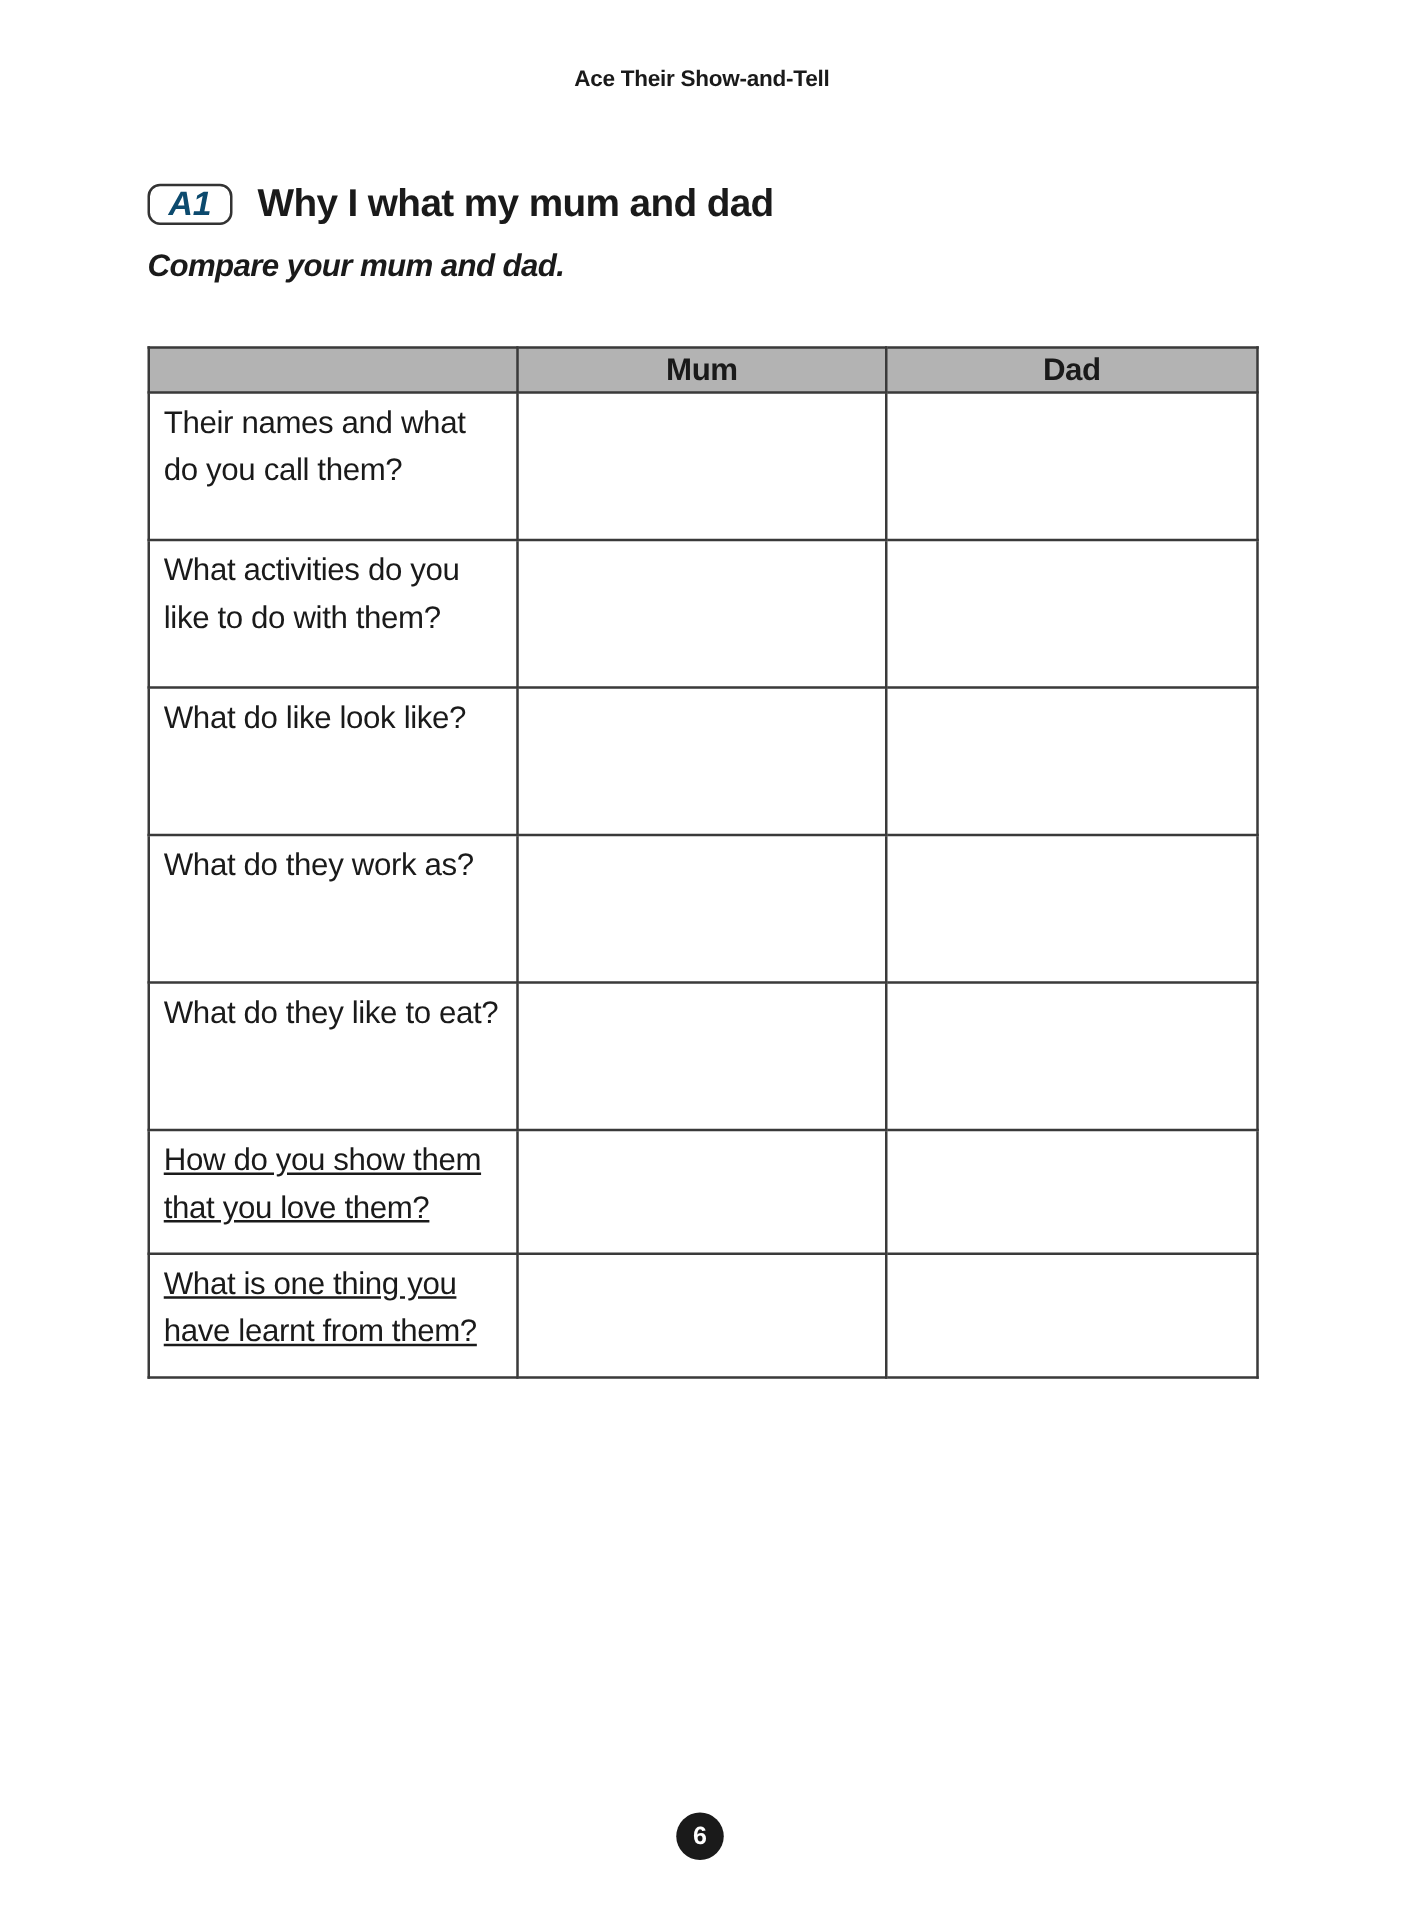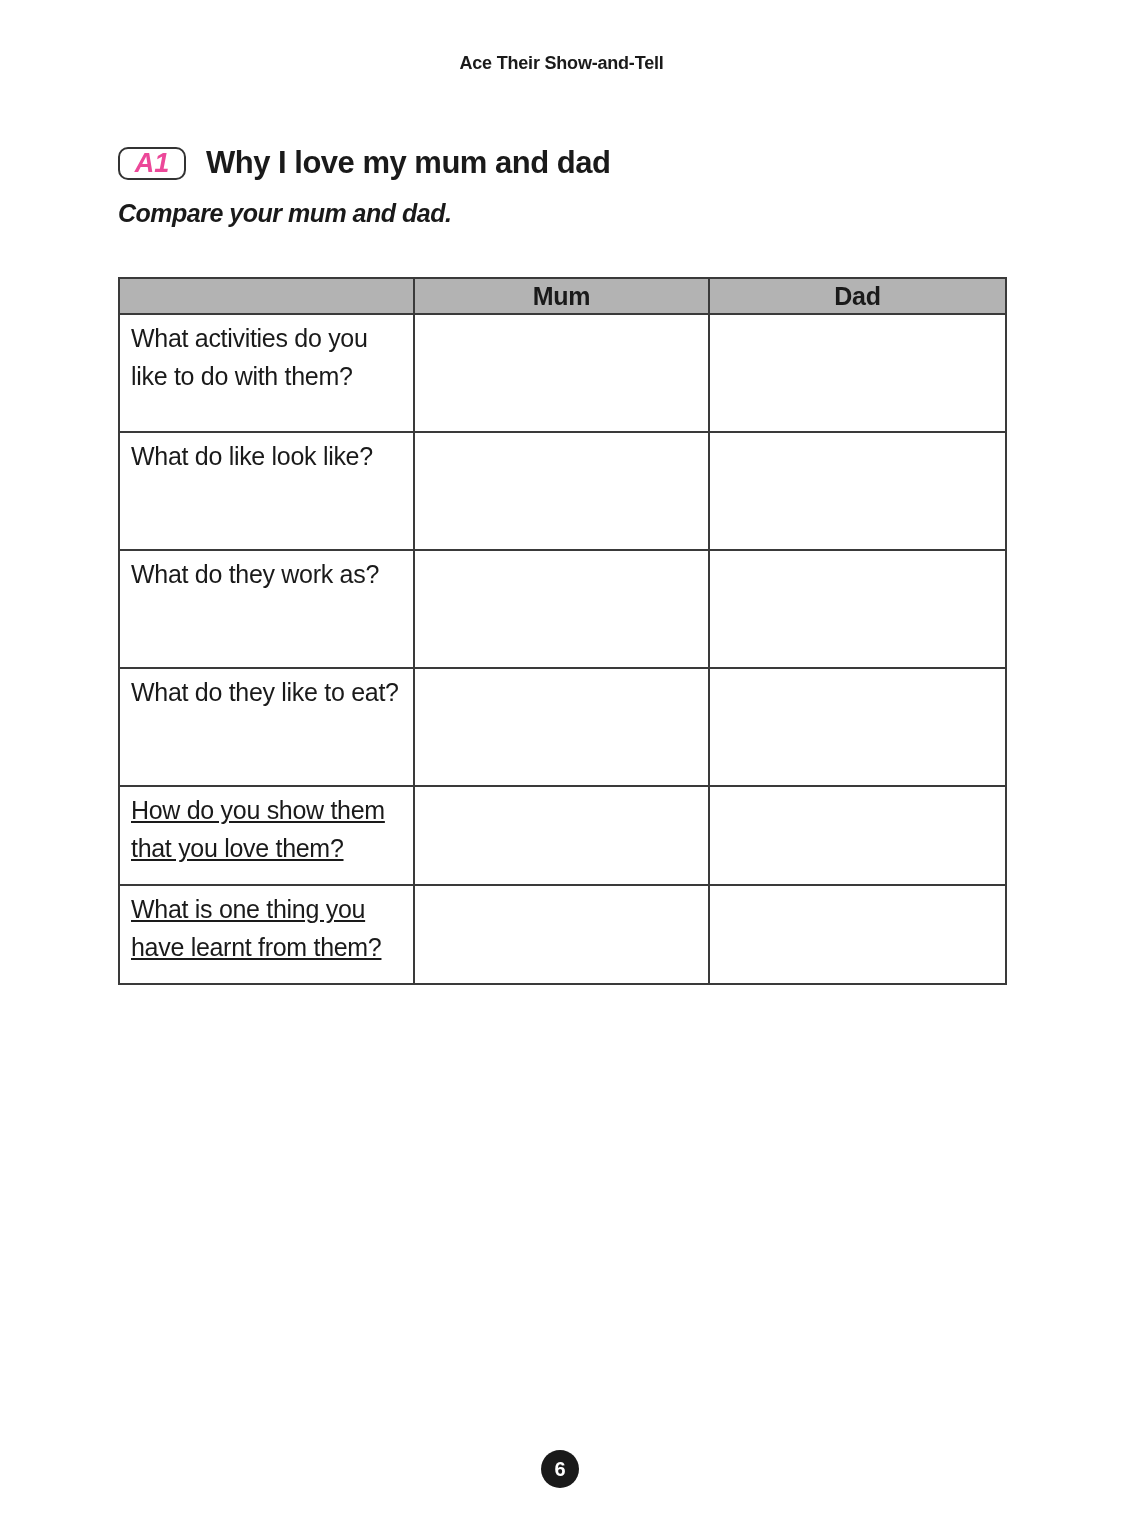--- a/index.html
+++ b/index.html
@@ -11,21 +11,21 @@
       position: absolute; top: 53px; left: 0; width: 1123px; text-align: center;
       font-size: 18px; font-weight: bold; letter-spacing: -0.2px;
     }
     .title-row {
       position: absolute; top: 145px; left: 118px; display: flex; align-items: center;
     }
     .activity-badge {
       width: 68px; height: 33px; box-sizing: border-box;
       border: 2px solid #333; border-radius: 10px;
       display: flex; align-items: center; justify-content: center;
-      font-size: 27px; font-weight: bold; font-style: italic; color: #ec4899;
+      font-size: 27px; font-weight: bold; font-style: italic; color: #0c4a6e;
       margin-right: 20px;
     }
     .page-title { font-size: 31px; font-weight: bold; letter-spacing: -0.5px; }
     .instruction {
       position: absolute; top: 199px; left: 118px;
       font-size: 25px; font-weight: bold; font-style: italic; letter-spacing: -0.5px;
     }
     table.compare {
       position: absolute; top: 277px; left: 118px;
       border-collapse: collapse; table-layout: fixed; width: 887px;
@@ -50,39 +50,44 @@
       font-size: 20px; font-weight: bold;
     }
   </style>
 </head>
 <body>
 
 <div class="running-head">Ace Their Show-and-Tell</div>
 
 <div class="title-row">
   <div class="activity-badge">A1</div>
-  <div class="page-title">Why I love my mum and dad</div>
+  <div class="page-title">Why I what my mum and dad</div>
 </div>
 
 <div class="instruction">Compare your mum and dad.</div>
 
 <table class="compare">
   <colgroup>
     <col class="col-q">
       <col class="col-m">
       <col class="col-d">
   </colgroup>
   <thead>
     <tr>
       <th></th>
       <th>Mum</th>
       <th>Dad</th>
     </tr>
   </thead>
   <tbody>
+    <tr class="r118">
+      <td class="q">Their names and what do you call them?</td>
+      <td></td>
+      <td></td>
+    </tr>
     <tr class="r118">
       <td class="q">What activities do you like to do with them?</td>
       <td></td>
       <td></td>
     </tr>
     <tr class="r118">
       <td class="q">What do like look like?</td>
       <td></td>
       <td></td>
     </tr>

